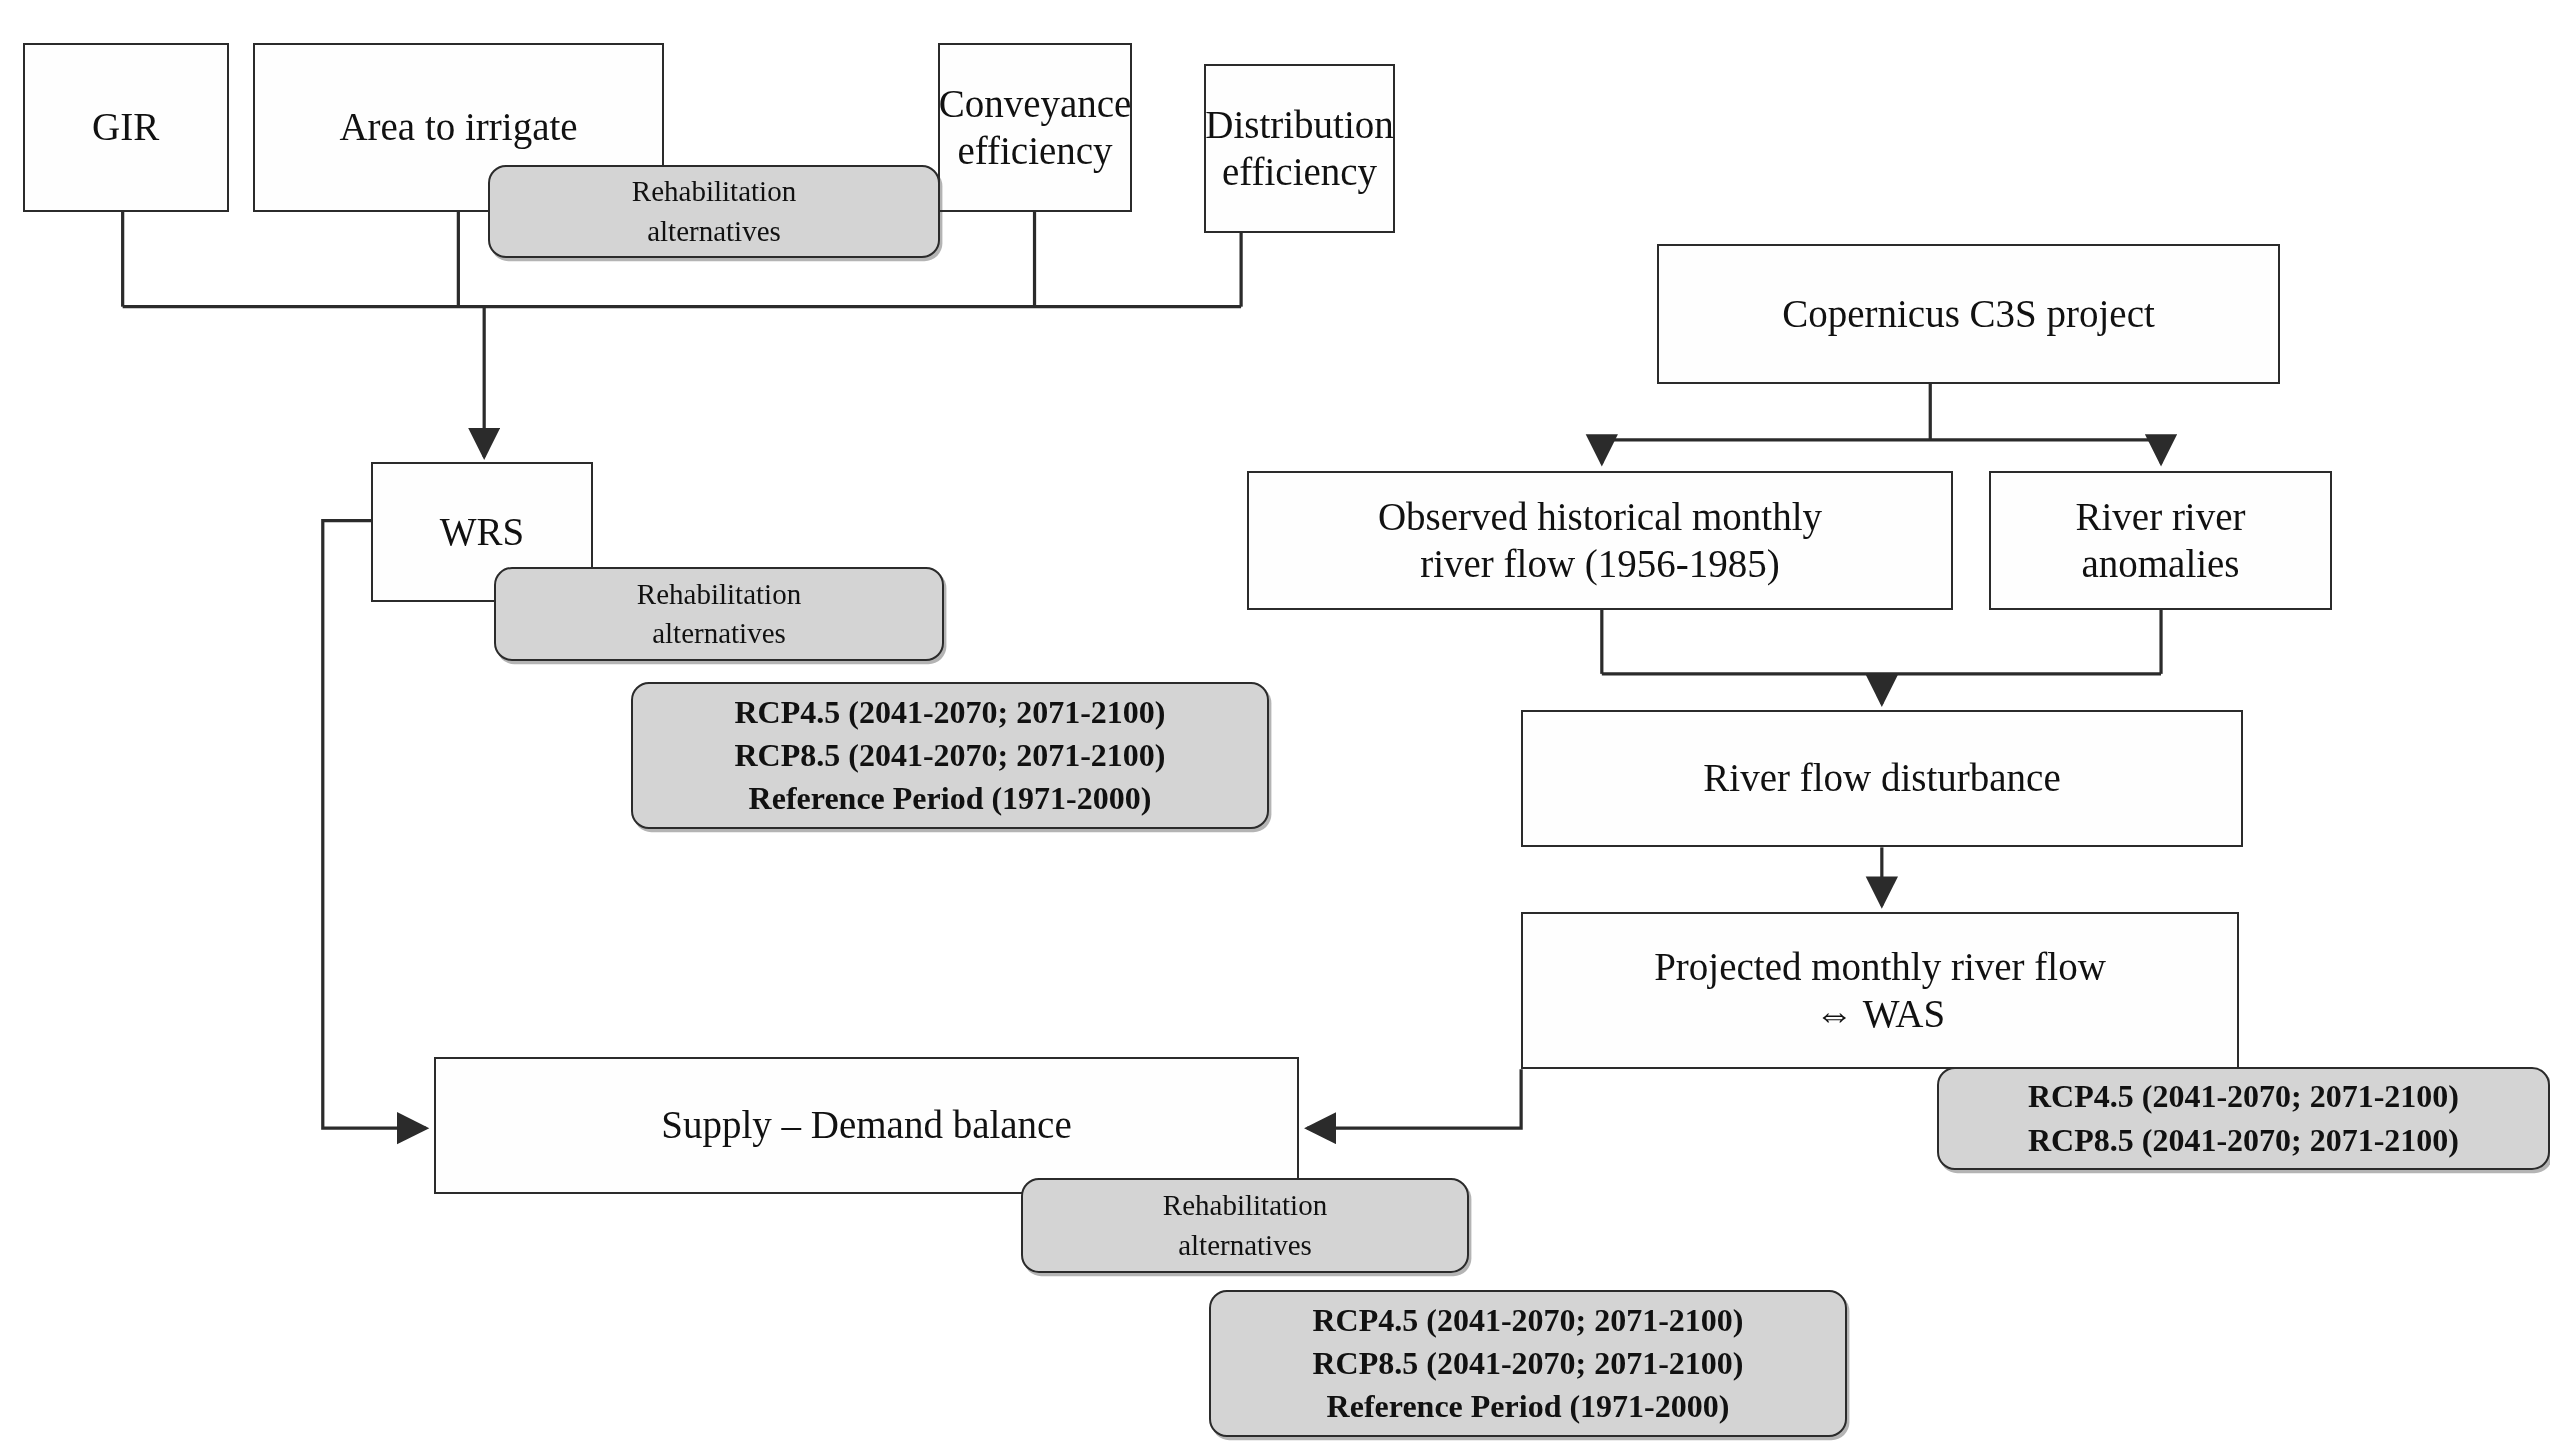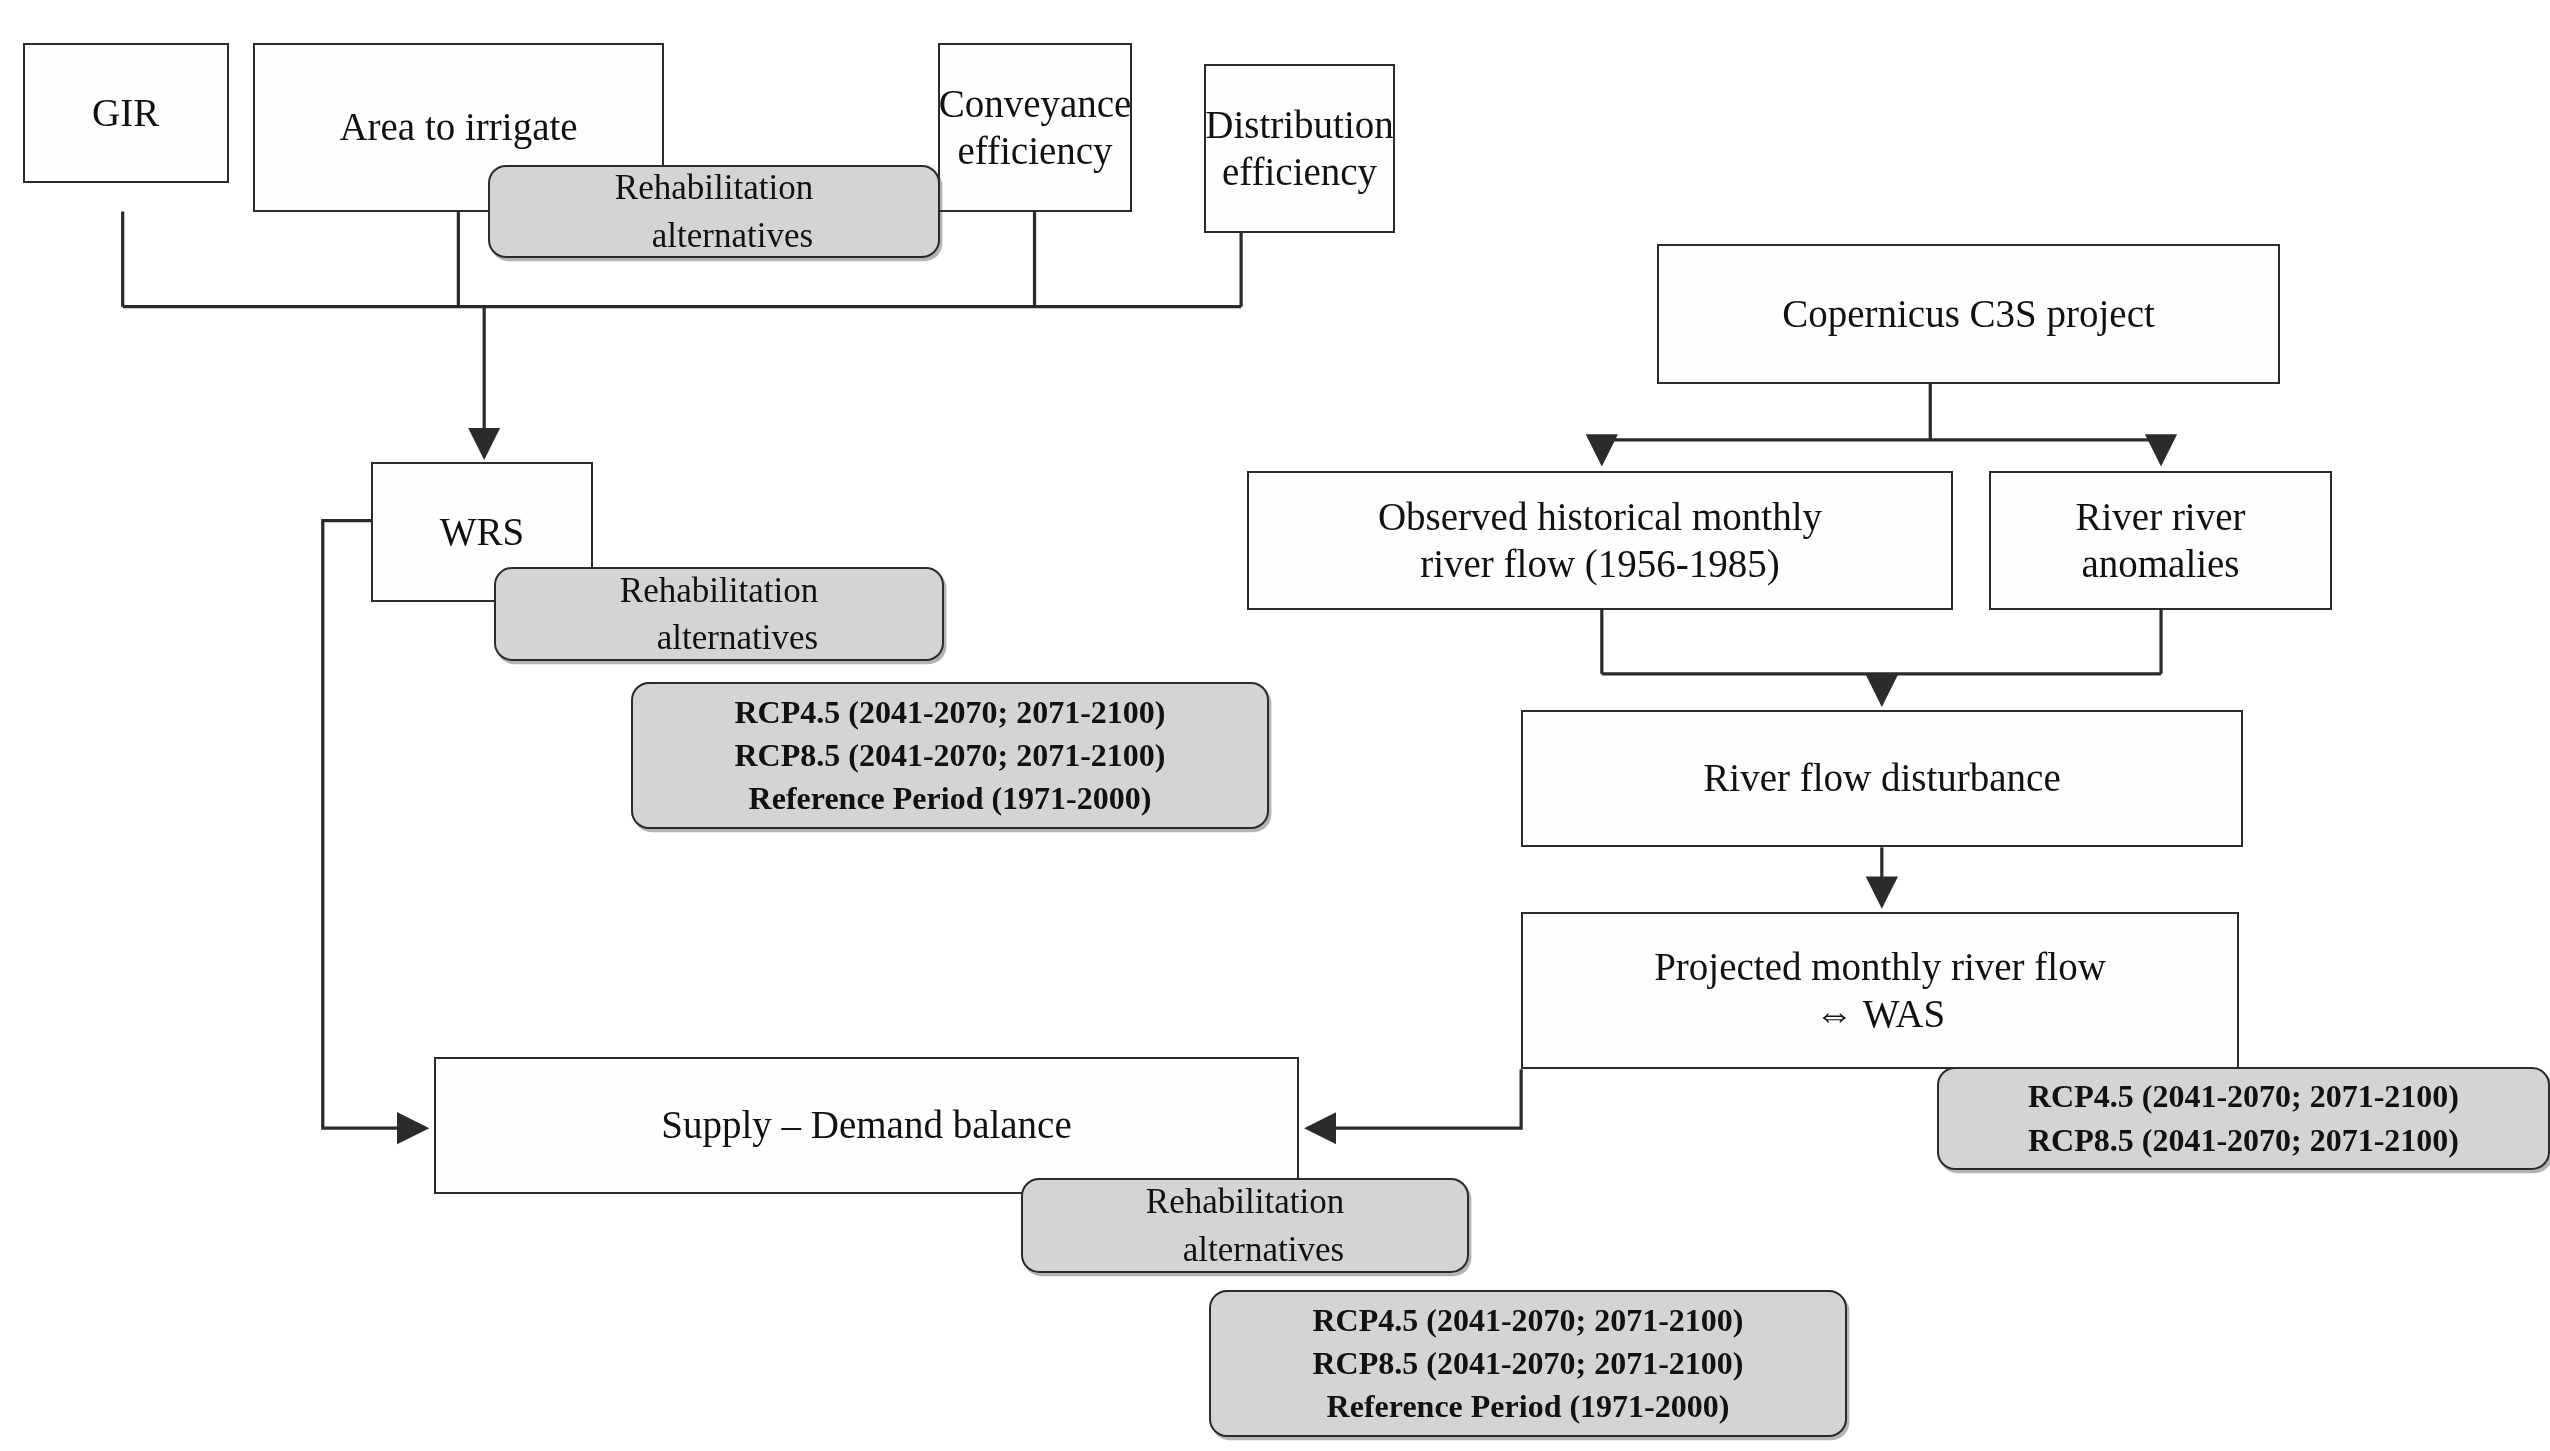--- a/index.html
+++ b/index.html
@@ -47,21 +47,21 @@
     justify-content: center;
     text-align: center;
     color: #111111;
     line-height: 1.35;
     box-shadow: 2.4px 3.2px 0 rgba(40,40,40,0.35);
     z-index: 6;
   }
   .tag .lines { display: block; padding: 0 11.3px; }
   .tag .lines .ln { display: block; white-space: nowrap; }
   .f-48 { font-size: 39px; }
-  .f-36 { font-size: 35px; text-align: right; }
+  .f-36 { font-size: 29px; }
   .f-35 { font-size: 32px; font-weight: bold; }
 </style>
 </head>
 <body>
 
 <div id="canvas">
 
   <svg class="edges" viewBox="0 0 3160 1798">
     <defs>
       <marker id="arrow" markerWidth="12" markerHeight="12" refX="9" refY="5" orient="auto" markerUnits="strokeWidth">
@@ -93,21 +93,21 @@
       <path d="M2678,755 L2678,835"></path>
       <path d="M1985,835 L2678,835"></path>
       <path d="M2332,835 L2332,872" marker-end="url(#arrow)"></path>
 
       <path d="M2332,1050 L2332,1122" marker-end="url(#arrow)"></path>
 
       <path d="M1885,1325 L1885,1398 L1620,1398" marker-end="url(#arrow)"></path>
     </g>
   </svg>
 
-  <div class="node f-48" style="left:22.6px; top:43px; width:206px; height:140px;">
+  <div class="node f-48" style="left:22.6px; top:43px; width:206px; height:169px;">
     <span class="label">GIR</span>
   </div>
 
   <div class="node f-48" style="left:253px; top:43px; width:411px; height:169px;">
     <span class="label">Area to irrigate</span>
   </div>
 
   <div class="node f-48" style="left:938px; top:43px; width:194px; height:169px;">
     <span class="label">
       <span>Conveyance</span><br>

